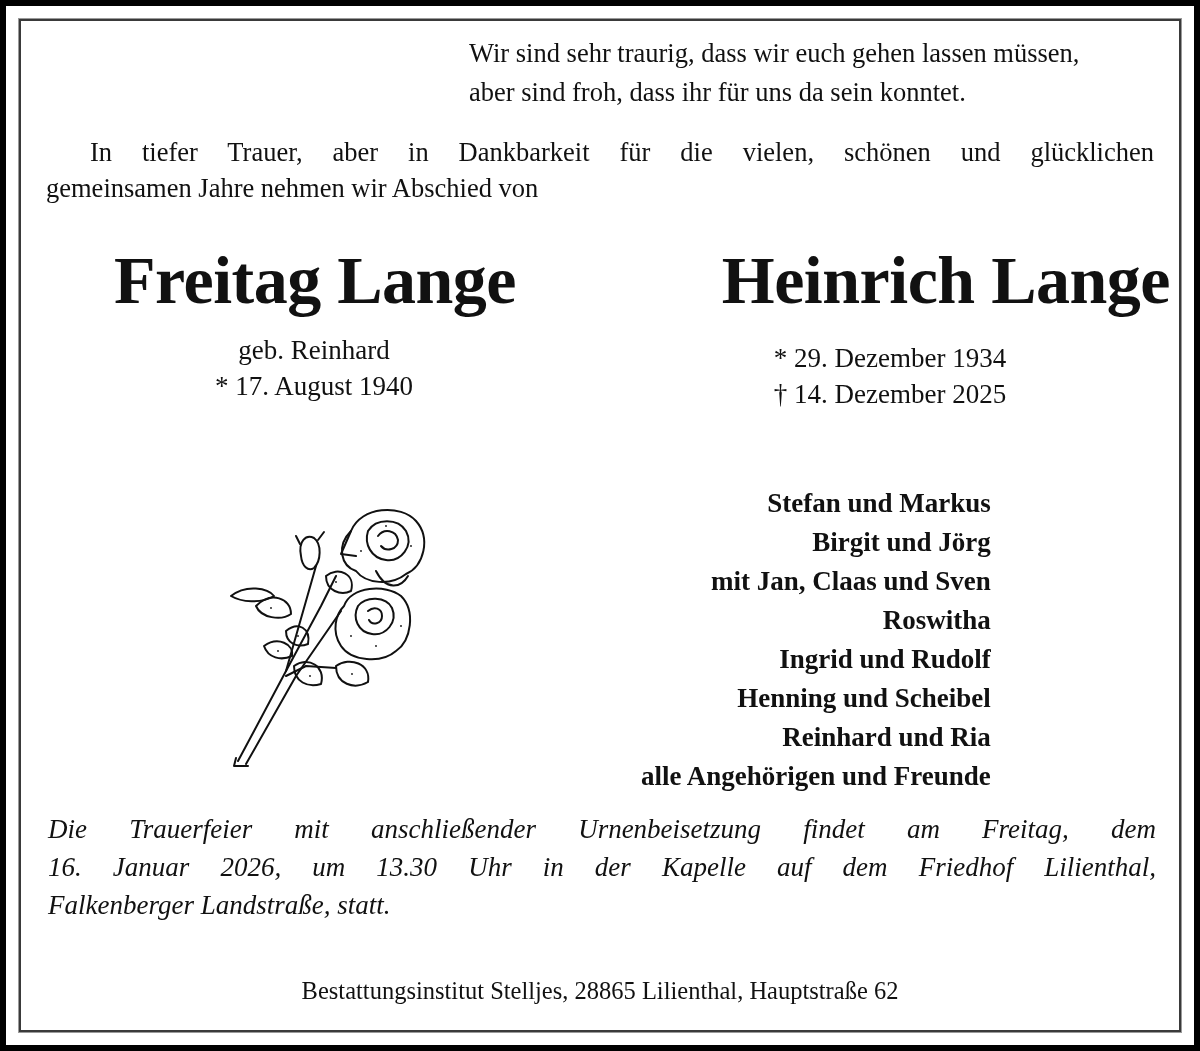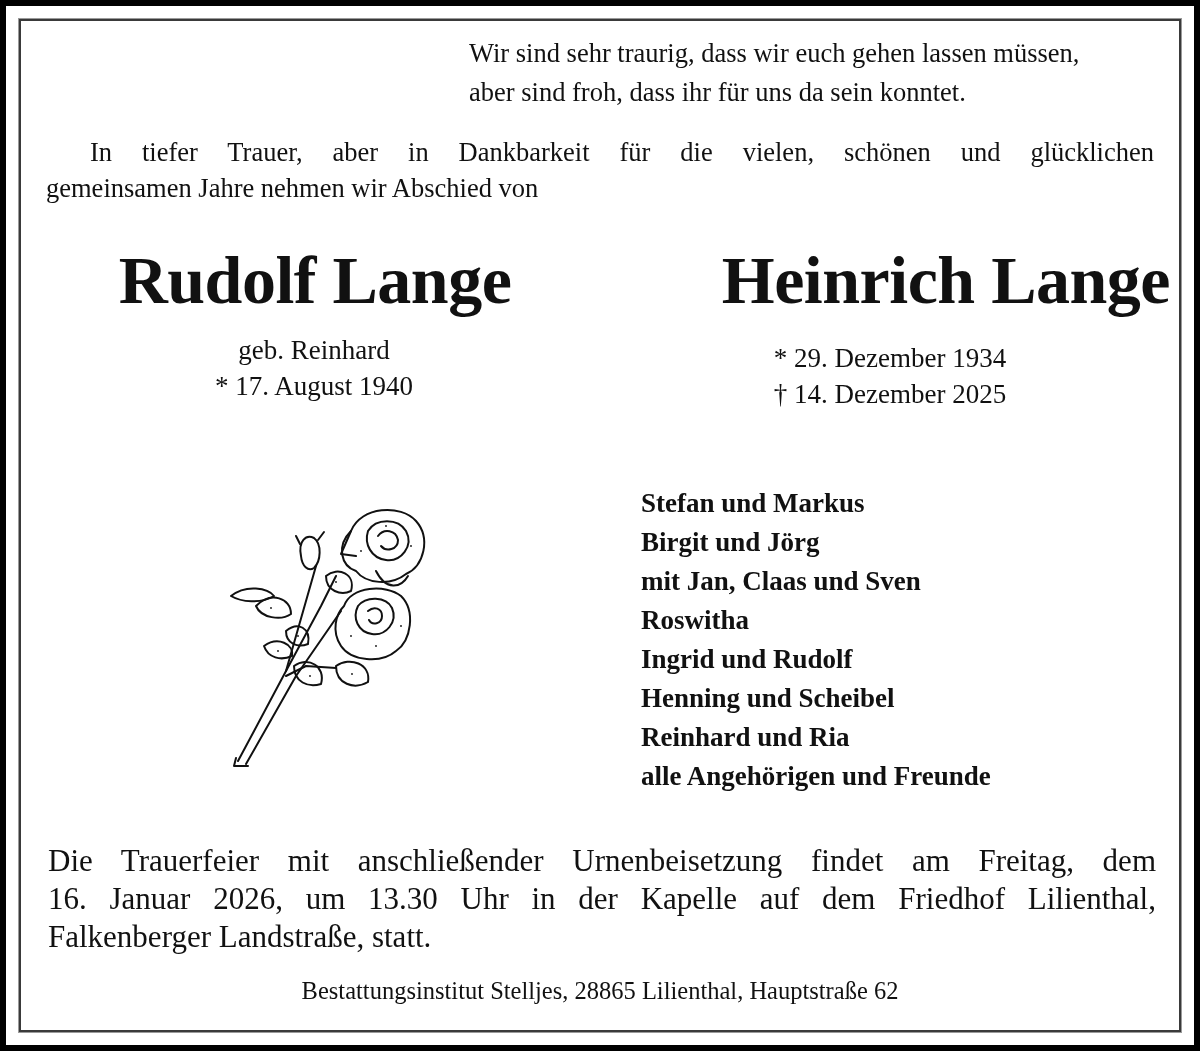--- a/index.html
+++ b/index.html
@@ -33,24 +33,24 @@
       position: absolute; font-size: 27px; line-height: 36px; text-align: center;
     }
     .details-ingrid { left: 100px; width: 428px; top: 332px; }
     .details-heinrich { left: 660px; width: 460px; top: 340px; }
     .details span { display: block; }
     .rose { position: absolute; left: 226px; top: 496px; width: 205px; height: 275px; }
     .mourners {
       position: absolute; left: 641px; top: 484px; font-size: 27px;
       line-height: 39px; font-weight: bold;
     }
-    .mourners span { display: block; white-space: nowrap; }
+    .mourners span { display: block; white-space: nowrap; text-align: right; }
     .funeral {
-      position: absolute; left: 48px; top: 842px; width: 1108px;
-      font-size: 31px; line-height: 38px;
+      position: absolute; left: 48px; top: 810px; width: 1108px;
+      font-size: 27px; line-height: 38px; font-style: italic;
     }
     .funeral span { display: block; }
     .funeral .j { text-align: justify; text-align-last: justify; }
     .footer {
       position: absolute; left: 0; width: 1200px; top: 974px;
       font-size: 24.5px; line-height: 34px; text-align: center;
     }
   </style>
 </head>
 <body>
@@ -62,21 +62,21 @@
 <div class="motto serif">
   <span style="display:block">Wir sind sehr traurig, dass wir euch gehen lassen müssen,</span>
   <span style="display:block">aber sind froh, dass ihr für uns da sein konntet.</span>
 </div>
 
 <div class="intro serif">
   <span class="l1">In tiefer Trauer, aber in Dankbarkeit für die vielen, schönen und glücklichen</span>
   <span class="l2">gemeinsamen Jahre nehmen wir Abschied von</span>
 </div>
 
-<div class="name name-ingrid serif">Rudolf Lange</div>
+<div class="name name-ingrid serif">Freitag Lange</div>
 <div class="name name-heinrich serif">Heinrich Lange</div>
 
 <div class="details details-ingrid serif">
   <span>geb. Reinhard</span>
   <span>* 17. August 1940</span>
 </div>
 
 <div class="details details-heinrich serif">
   <span>* 29. Dezember 1934</span>
   <span>† 14. Dezember 2025</span>

